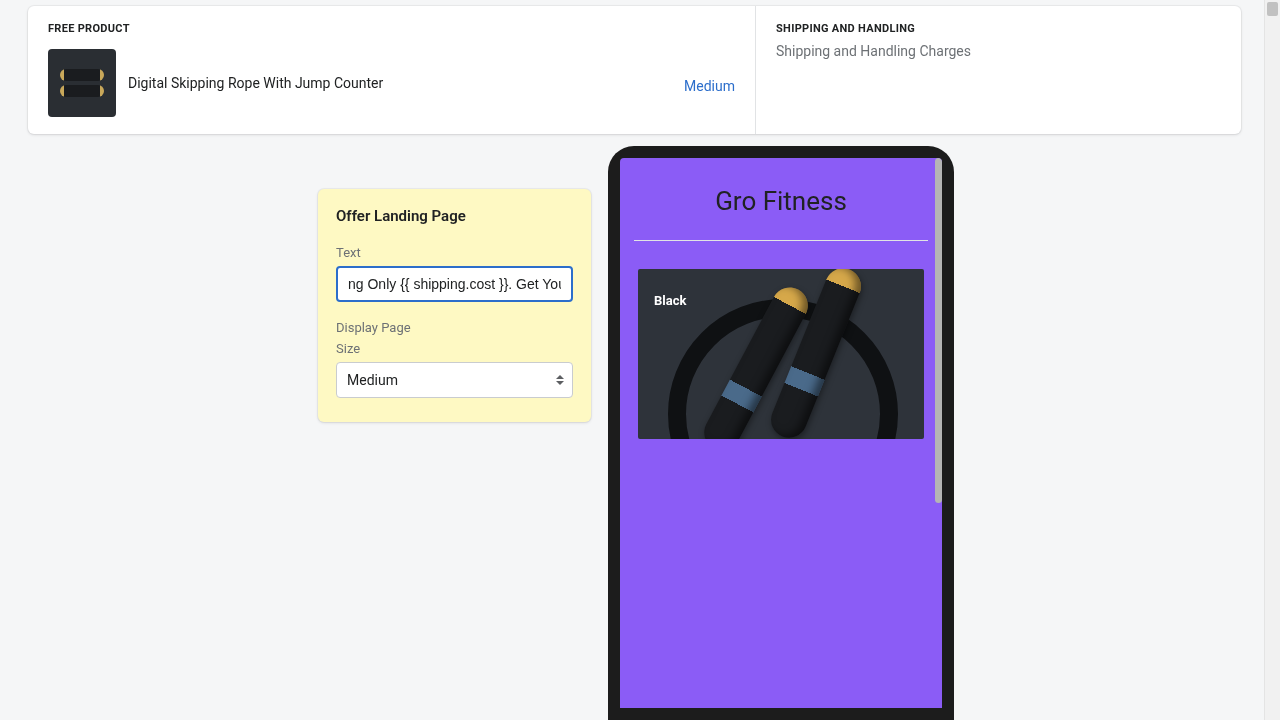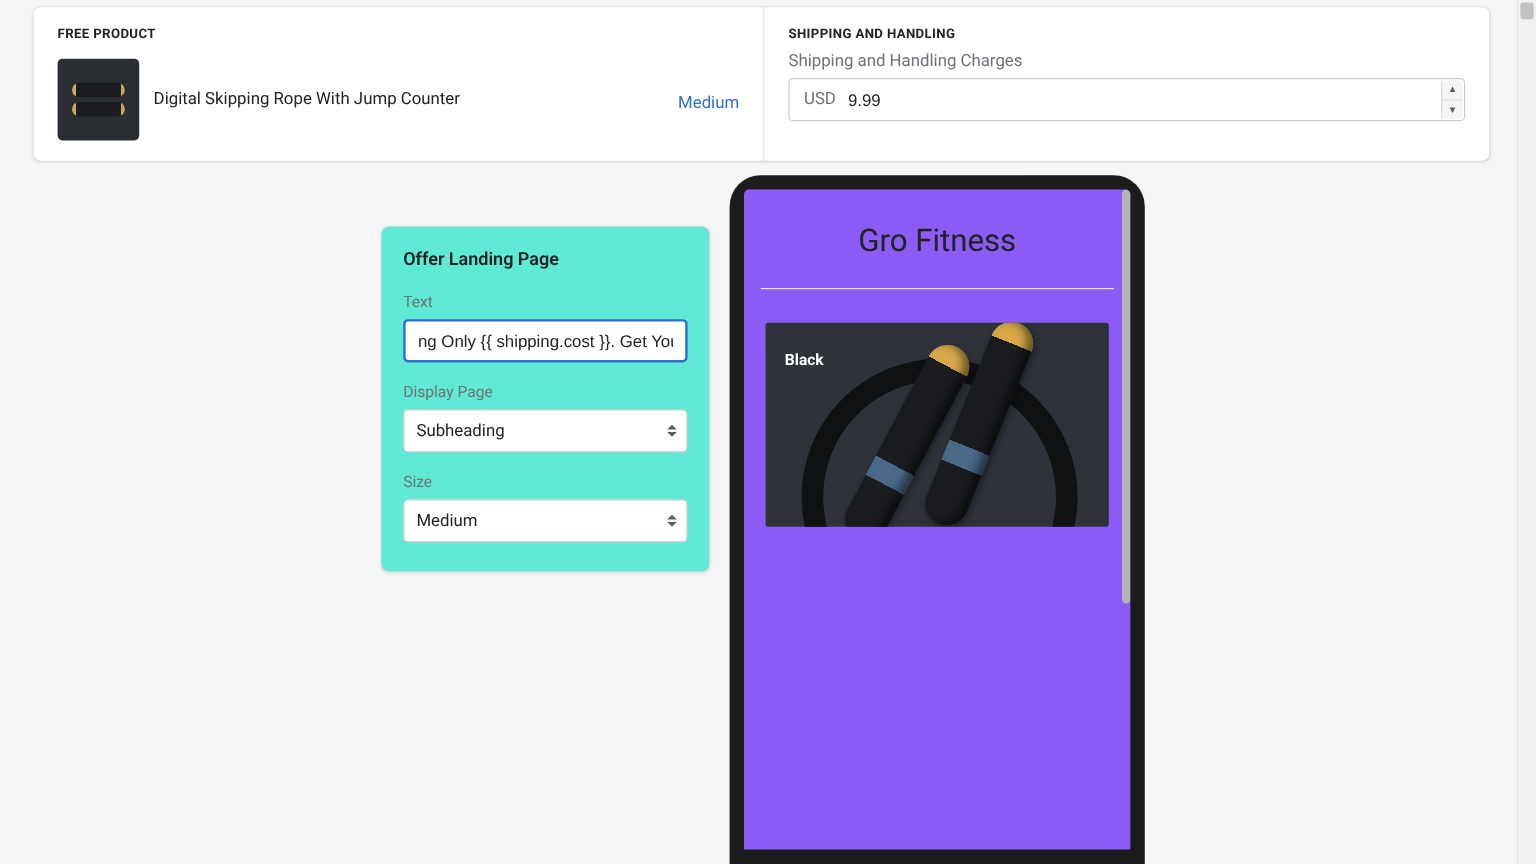--- a/index.html
+++ b/index.html
@@ -34,21 +34,21 @@
       left: 28px;
       top: 6px;
       width: 1213px;
       height: 128px;
       background: #fff;
       border-radius: 6px;
       box-shadow: 0 0 0 1px rgba(63,63,68,0.05), 0 1px 3px rgba(63,63,68,0.15);
       display: flex;
     }
     .top-left {
-      width: 609px;
+      width: 728px;
       padding: 16px 20px;
       border-right: 1px solid #e1e3e5;
       position: relative;
     }
     .top-right {
       flex: 1;
       padding: 16px 20px;
     }
     .section-label {
       font-size: 11px;
@@ -151,21 +151,21 @@
       cursor: pointer;
     }
     .step-btn:first-child { border-bottom: 1px solid #c9cccf; border-top-right-radius: 3px; }
     .step-btn:last-child { border-bottom-right-radius: 3px; }
 
     .editor-panel {
       position: absolute;
       left: 318px;
       top: 189px;
       width: 273px;
-      background: #5eead4;
+      background: #fef9c3;
       border-radius: 6px;
       box-shadow: 0 0 0 1px rgba(63,63,68,0.05), 0 1px 3px rgba(63,63,68,0.15);
       padding: 18px 18px 24px 18px;
     }
     .panel-title {
       font-size: 15px;
       font-weight: 600;
       color: #202223;
       margin-bottom: 20px;
     }
@@ -319,45 +319,30 @@
         <div class="thumb-inner"></div>
         <div class="thumb-inner2"></div>
       </div>
       <div class="prod-name">Digital Skipping Rope With Jump Counter</div>
     </div>
     <a class="change-link">Medium</a>
   </div>
   <div class="top-right">
     <div class="section-label">SHIPPING AND HANDLING</div>
     <div class="field-label">Shipping and Handling Charges</div>
-    <div class="input-wrap">
-      <span class="input-prefix">USD</span>
-      <input class="input-val" value="9.99" style="">
-      <div class="stepper">
-        <div class="step-btn">▲</div>
-        <div class="step-btn">▼</div>
-      </div>
-    </div>
   </div>
 </div>
 
 <div class="editor-panel">
   <div class="panel-title">Offer Landing Page</div>
 
   <div class="ed-label">Text</div>
   <input class="ed-input" value="ng Only {{ shipping.cost }}. Get Yours Now!!" style="">
 
   <div class="ed-label">Display Page</div>
-  <div class="ed-select">
-    <span>Subheading</span>
-    <span class="sel-caret">
-      <span class="caret-up"></span>
-        <span class="caret-down"></span>
-    </span>
-  </div>
 
   <div class="ed-label">Size</div>
   <div class="ed-select" style="margin-bottom:0">
     <span>Medium</span>
     <span class="sel-caret">
       <span class="caret-up"></span>
         <span class="caret-down"></span>
     </span>
   </div>
 </div>

